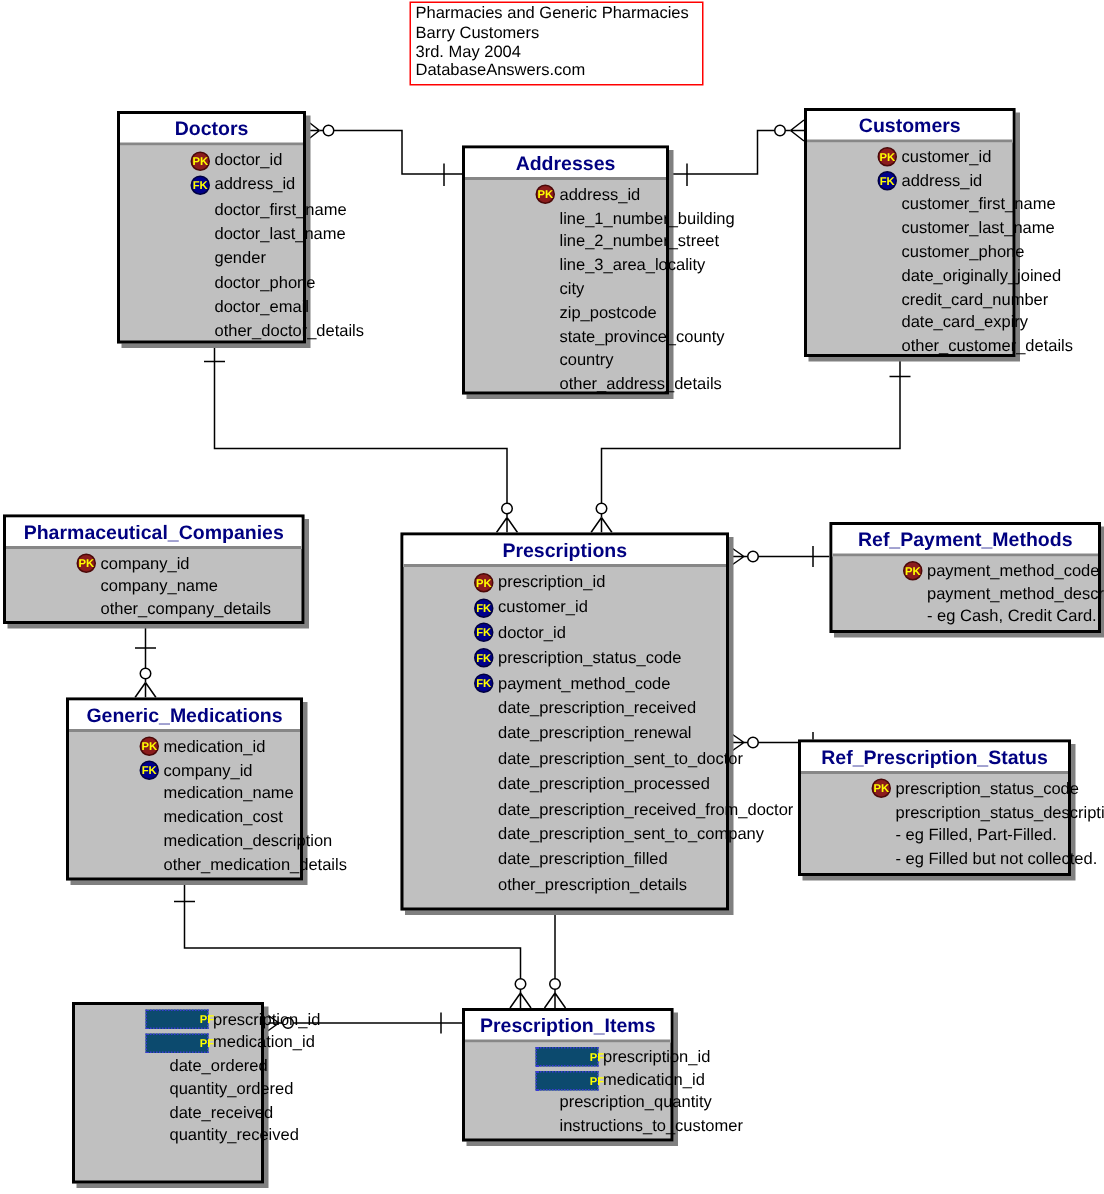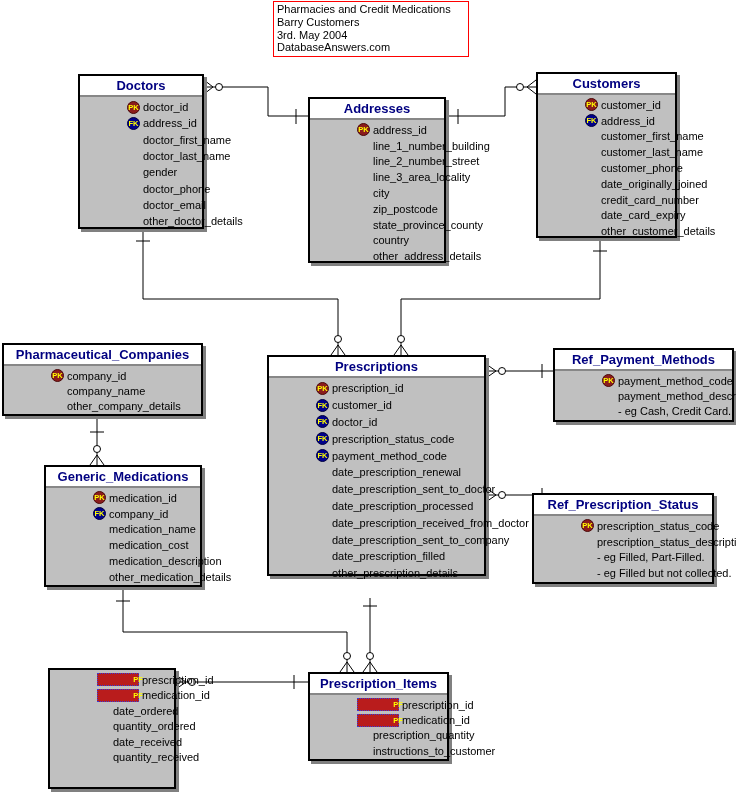--- a/index.html
+++ b/index.html
@@ -29,21 +29,21 @@
   }
   .fields { padding:2px 0 0 3px;margin-left:44px; }
   .frow { display:flex; align-items:center; height:var(--rh); font-size:11px; color:#000; white-space:nowrap; }
   .badge {
     flex:0 0 13px; width:13px; height:13px; margin-right:3px; box-sizing:border-box;
     border-radius:50%; color:#ffff00; font-size:7.5px; font-weight:bold;
     display:flex; align-items:center; justify-content:center; letter-spacing:0;
   }
   .badge.pk { background:#8b1c1c; border:1px solid #4a0808; }
   .badge.fk { background:#00008b; border:1px solid #000040; }
-  .badge.pf { background:#b91c1c; border:1px dotted #3a3ad6; border-radius:0;padding-left:40px; }
+  .badge.pf { background:#0c4a6e; border:1px dotted #3a3ad6; border-radius:0;padding-left:40px; }
   .badge.none { visibility:hidden; }
   .fname { overflow:visible; }
 </style>
 </head>
 <body>
 
 <div class="canvas">
 
   <svg class="rels" viewBox="0 0 736 796">
 
@@ -112,21 +112,21 @@
 
     <g>
       <path d="M 186 682 H 308"></path>
       <path d="M 186 682 L 176 675 M 186 682 L 176 682 M 186 682 L 176 689"></path>
       <circle cx="192" cy="682" r="3.5"></circle>
       <path d="M 294 675 V 689"></path>
     </g>
   </svg>
 
   <div class="note">
-    <div>Pharmacies and Credit Medications</div>
+    <div>Pharmacies and Generic Pharmacies</div>
     <div>Barry Customers</div>
     <div>3rd. May 2004</div>
     <div>DatabaseAnswers.com</div>
   </div>
 
   <div class="entity" style="left:78px; top:74px; width:126px; height:155px; --rh:16.3px">
     <div class="etitle">Doctors</div>
     <div class="fields">
         <div class="frow">
           <span class="badge pk">PK</span>
@@ -288,21 +288,21 @@
           <span class="badge none"></span>
           <span class="fname">medication_description</span>
         </div>
         <div class="frow">
           <span class="badge none"></span>
           <span class="fname">other_medication_details</span>
         </div>
       </div>
   </div>
 
-  <div class="entity" style="left:267px; top:355px; width:219px; height:221px; --rh:16.8px">
+  <div class="entity" style="left:267px; top:355px; width:219px; height:252px; --rh:16.8px">
     <div class="etitle">Prescriptions</div>
     <div class="fields">
         <div class="frow">
           <span class="badge pk">PK</span>
           <span class="fname">prescription_id</span>
         </div>
         <div class="frow">
           <span class="badge fk">FK</span>
           <span class="fname">customer_id</span>
         </div>
@@ -310,20 +310,24 @@
           <span class="badge fk">FK</span>
           <span class="fname">doctor_id</span>
         </div>
         <div class="frow">
           <span class="badge fk">FK</span>
           <span class="fname">prescription_status_code</span>
         </div>
         <div class="frow">
           <span class="badge fk">FK</span>
           <span class="fname">payment_method_code</span>
+        </div>
+        <div class="frow">
+          <span class="badge none"></span>
+          <span class="fname">date_prescription_received</span>
         </div>
         <div class="frow">
           <span class="badge none"></span>
           <span class="fname">date_prescription_renewal</span>
         </div>
         <div class="frow">
           <span class="badge none"></span>
           <span class="fname">date_prescription_sent_to_doctor</span>
         </div>
         <div class="frow">

